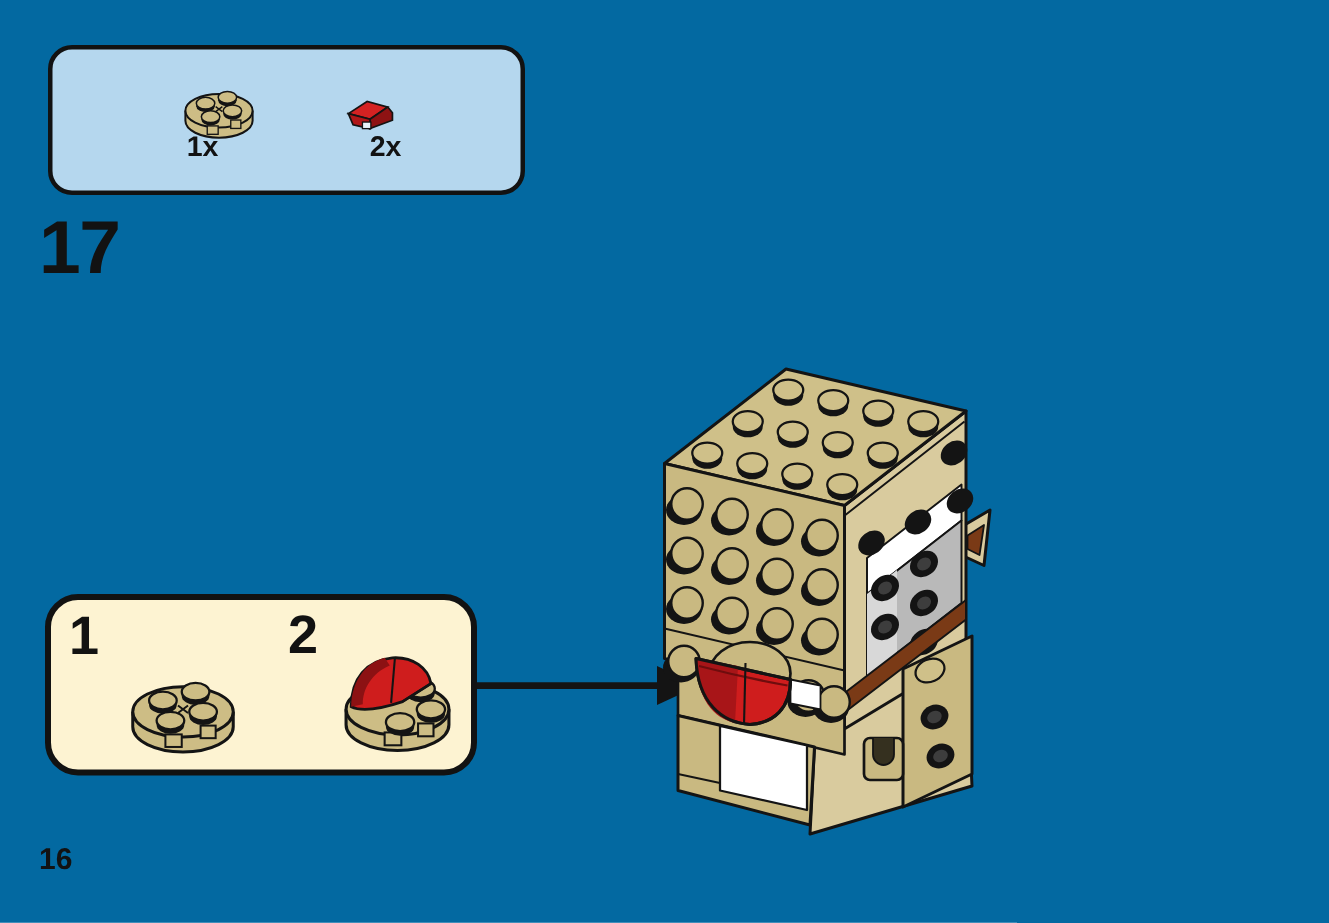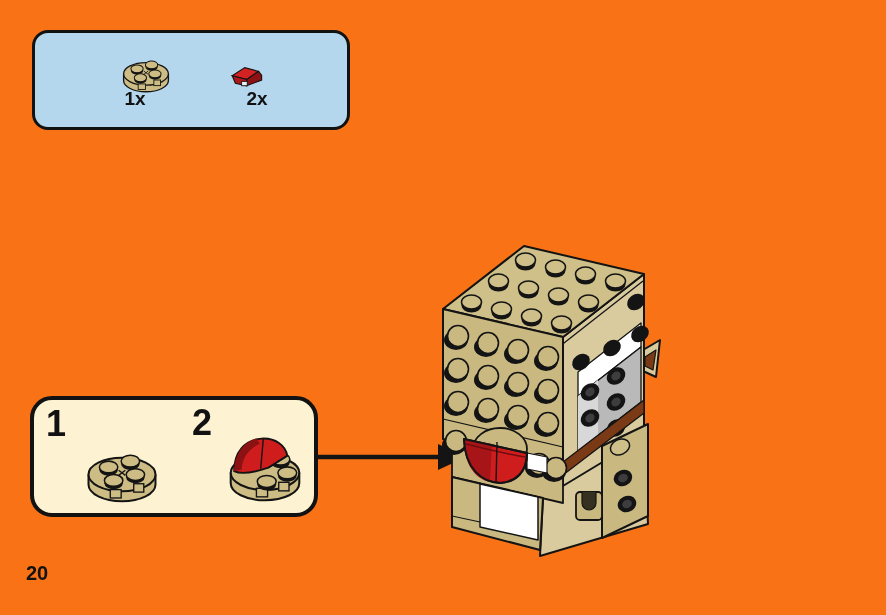--- a/index.html
+++ b/index.html
@@ -1,18 +1,18 @@
 <!DOCTYPE html>
 <html><head>
 <meta charset="utf-8">
 <style>
   html,body{margin:0;padding:0;}
   .page{
     position:relative; width:886px; height:615px; overflow:hidden;
-    background:#f97316;
+    background:#0369a1;
     font-family:"Liberation Sans", sans-serif;
     color:#121212;
   }
   .parts-box{
     position:absolute; left:32px; top:30px; width:318px; height:100px;
     background:#b5d7ee; border:3px solid #121212; border-radius:16px;
     box-sizing:border-box;
   }
   .part-icon-1{position:absolute; left:118px; top:48px;}
   .part-icon-2{position:absolute; left:226px; top:62px;}
@@ -73,20 +73,21 @@
   <svg class="part-icon-2" width="40" height="30" viewBox="0 0 64 48">
     <polygon points="10,22 30,9 52,15 33,28" fill="#d42222" stroke="#141414" stroke-width="1.8"></polygon>
     <polygon points="52,15 57,21 57,29 33,38 33,28" fill="#8e1213" stroke="#141414" stroke-width="1.8"></polygon>
     <polygon points="10,22 33,28 33,38 15,34" fill="#b01718" stroke="#141414" stroke-width="1.8"></polygon>
     <rect x="25" y="31" width="9" height="7" fill="#e8f2f8" stroke="#141414" stroke-width="1.4"></rect>
   </svg>
 
   <div class="part-count count-1">1x</div>
   <div class="part-count count-2">2x</div>
 
+  <div class="step-number">17</div>
 
   <div class="callout-box"></div>
   <div class="callout-num num-1">1</div>
   <div class="callout-num num-2">2</div>
 
   <svg class="callout-icon-1" width="84" height="67" viewBox="0 0 100 80">
     <path d="M10,46 L10,58 A40,20 0 0 0 90,58 L90,46" fill="#cdbd85" stroke="#141414" stroke-width="2.4"></path>
     <ellipse cx="50" cy="46" rx="40" ry="20" fill="#cdbd85" stroke="#141414" stroke-width="2.4"></ellipse>
     <rect x="36" y="64" width="13" height="10" fill="#cdbd85" stroke="#141414" stroke-width="1.6"></rect>
     <rect x="64" y="57" width="12" height="10" fill="#cdbd85" stroke="#141414" stroke-width="1.6"></rect>
@@ -267,15 +268,15 @@
         <path d="M464,439 L527,453 C527,472 516,482 500,483 C482,482 465,469 464,439 Z" fill="#cf1d1d" stroke="#141414" stroke-width="2"></path>
         <path d="M464,439 C464,466 476,479 490,482 L492,444 Z" fill="#a81518"></path>
         <path d="M466,444 Q497,452 525,457" fill="none" stroke="#6f0d0e" stroke-width="1.5"></path>
         <line x1="497" y1="442" x2="496" y2="483" stroke="#141414" stroke-width="1.4"></line>
         <path d="M464,439 L527,453 C527,472 516,482 500,483 C482,482 465,469 464,439 Z" fill="none" stroke="#141414" stroke-width="2"></path>
       </g>
 
     </g>
   </svg>
 
-  <div class="page-number">20</div>
+  <div class="page-number">16</div>
 
 </div>
 
 </body></html>

